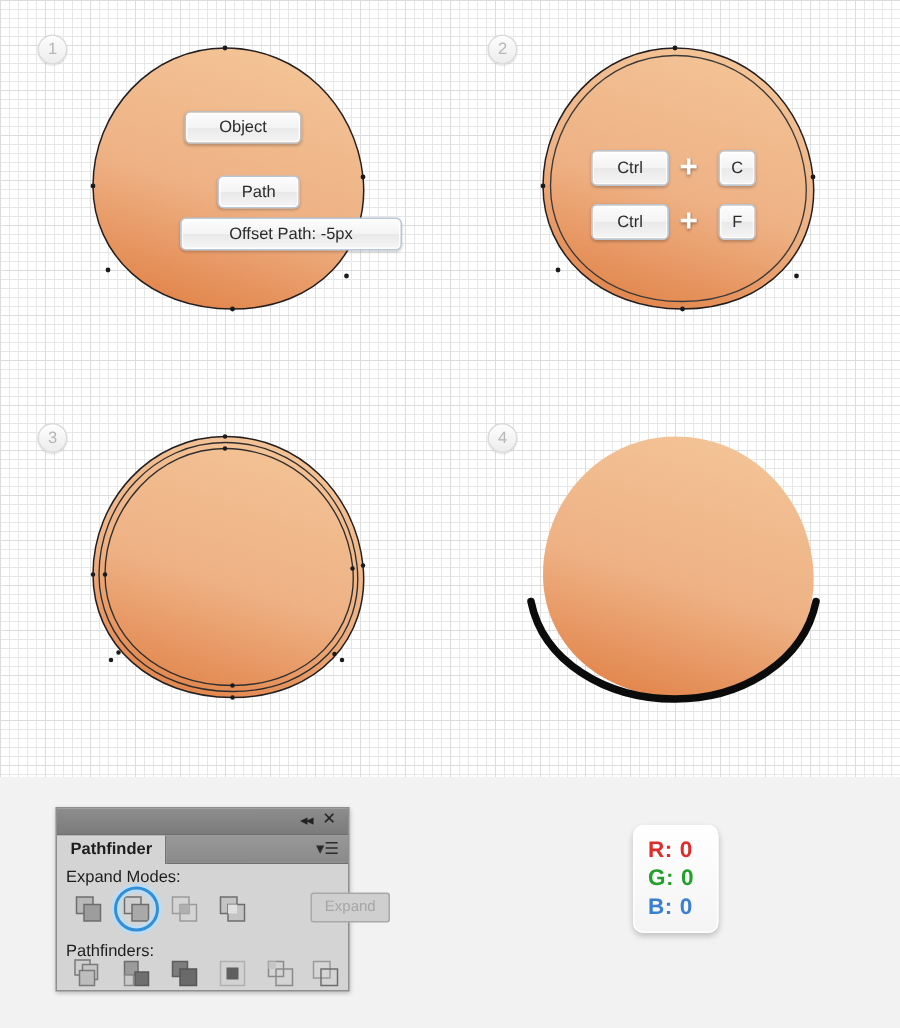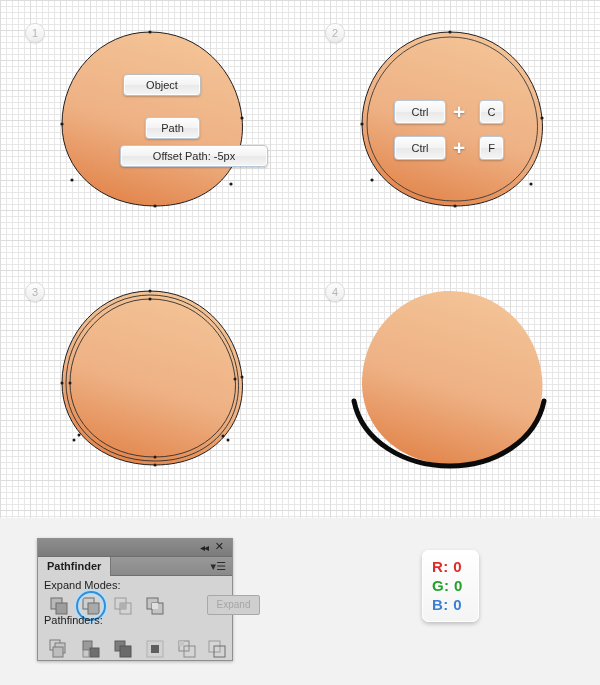--- a/index.html
+++ b/index.html
@@ -109,21 +109,21 @@
   #pf-menu {
     position:absolute; right:6px; top:3px;
     font-size:11px; color:#2b2b2b; line-height:12px;
   }
   .pf-label {
     position:absolute; left:6px;
     font-size:11px; color:#1d1d1d;
     font-family:"Liberation Sans", sans-serif;
   }
   #lbl-shapemodes { top:40px; }
-  #lbl-pathfinders { top:75px; }
+  #lbl-pathfinders { top:89px; }
 
   .icobtn { position:absolute; width:22px; height:22px; }
   .icobtn svg { display:block; }
   .sel-ring {
     position:absolute; width:30px; height:30px; border-radius:50%;
     border:2px solid #2f8fd8;
     box-shadow:0 0 0 2px #bcdcf4, inset 0 0 0 2px #bcdcf4;
     pointer-events:none;
   }
   #expand-btn {

